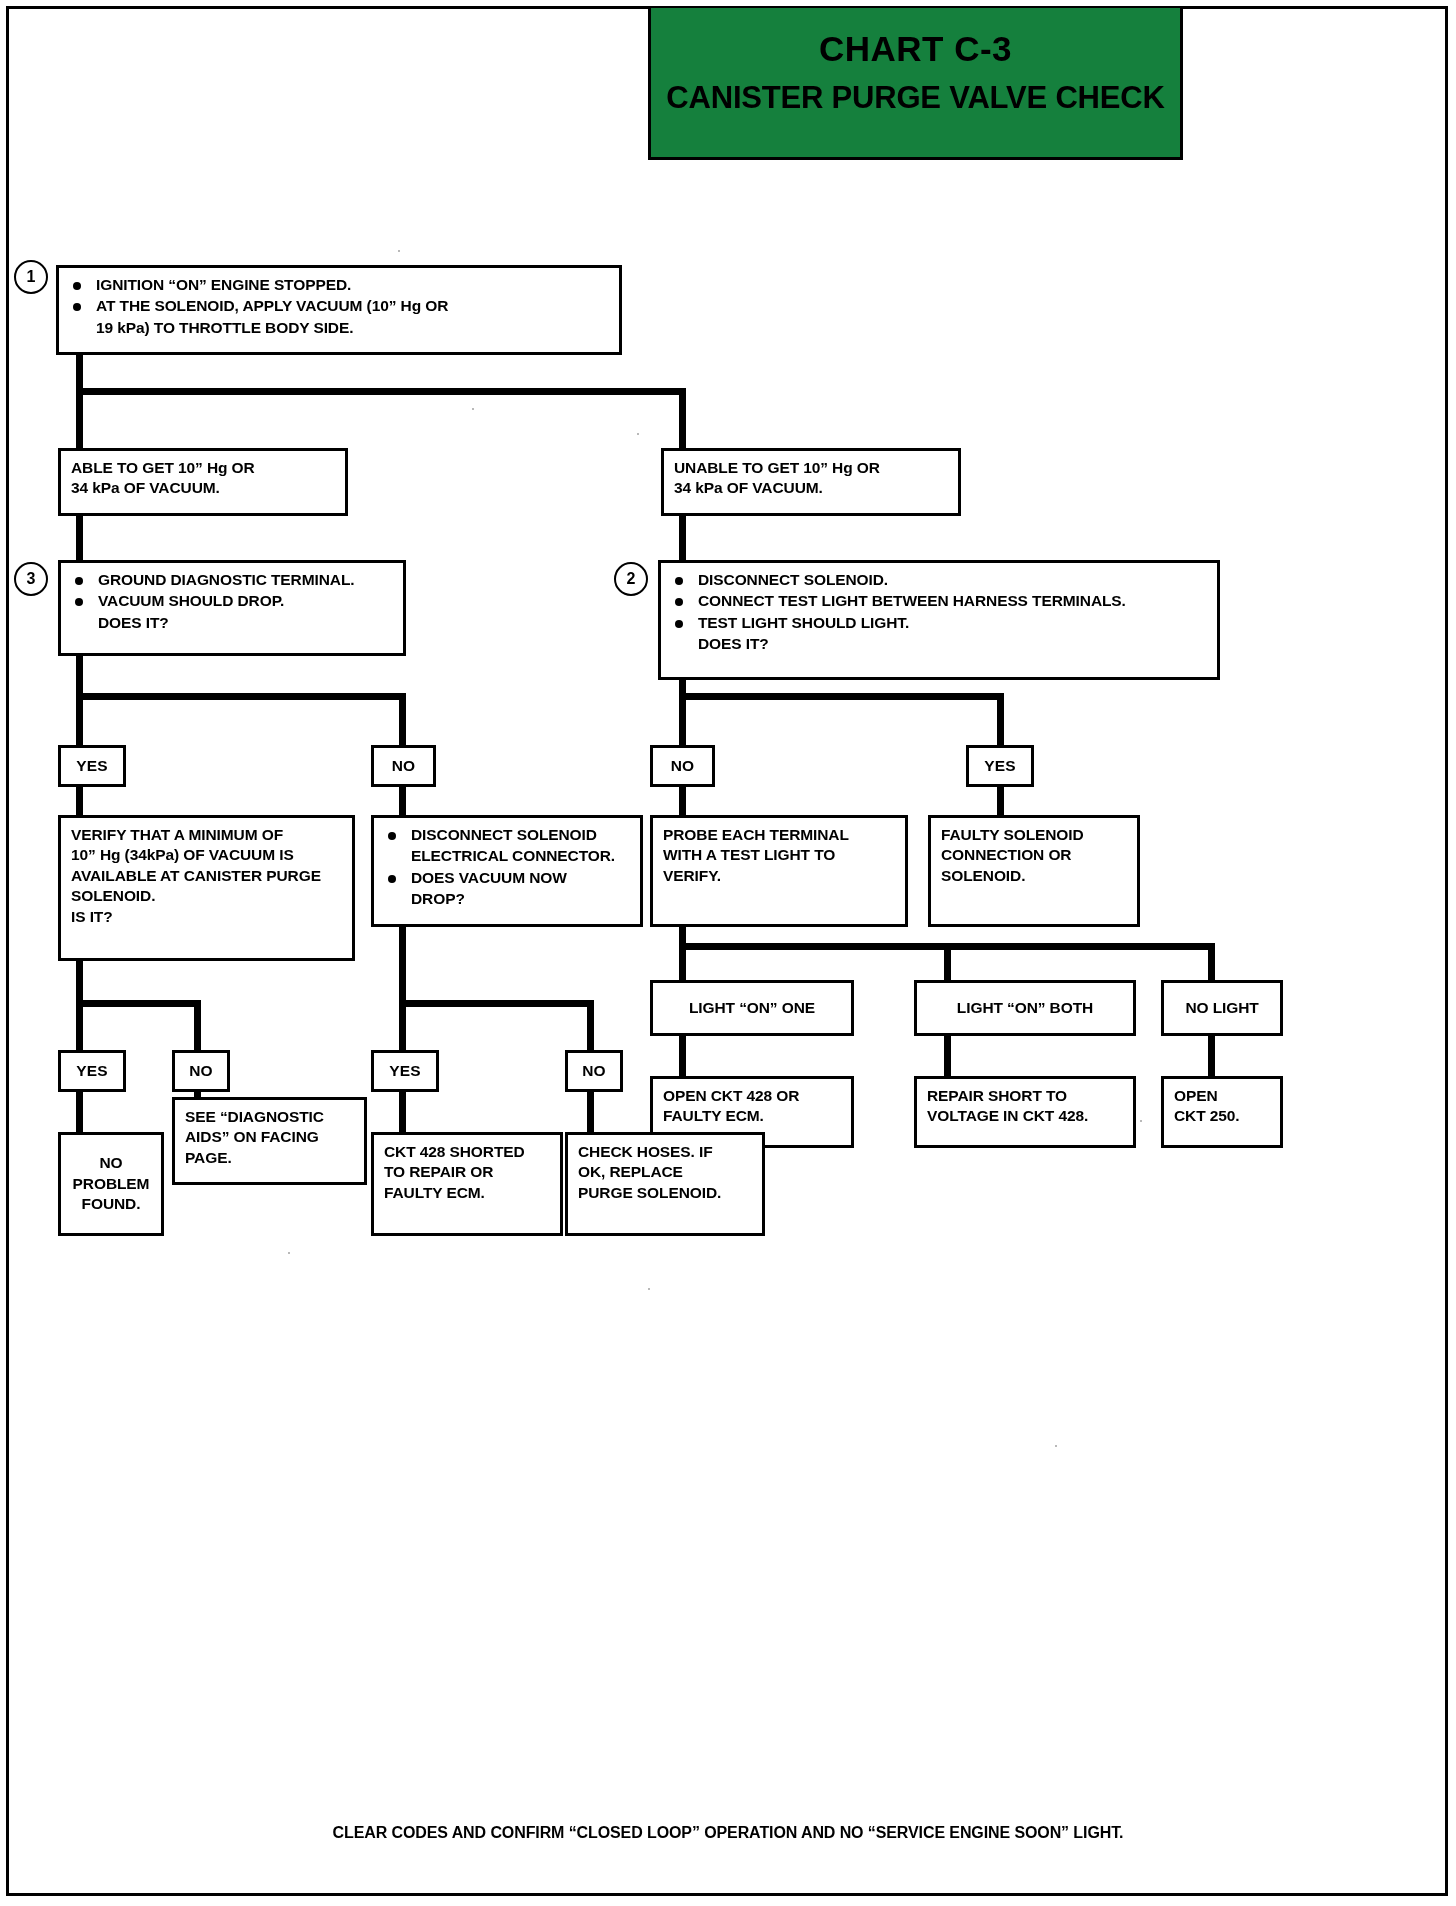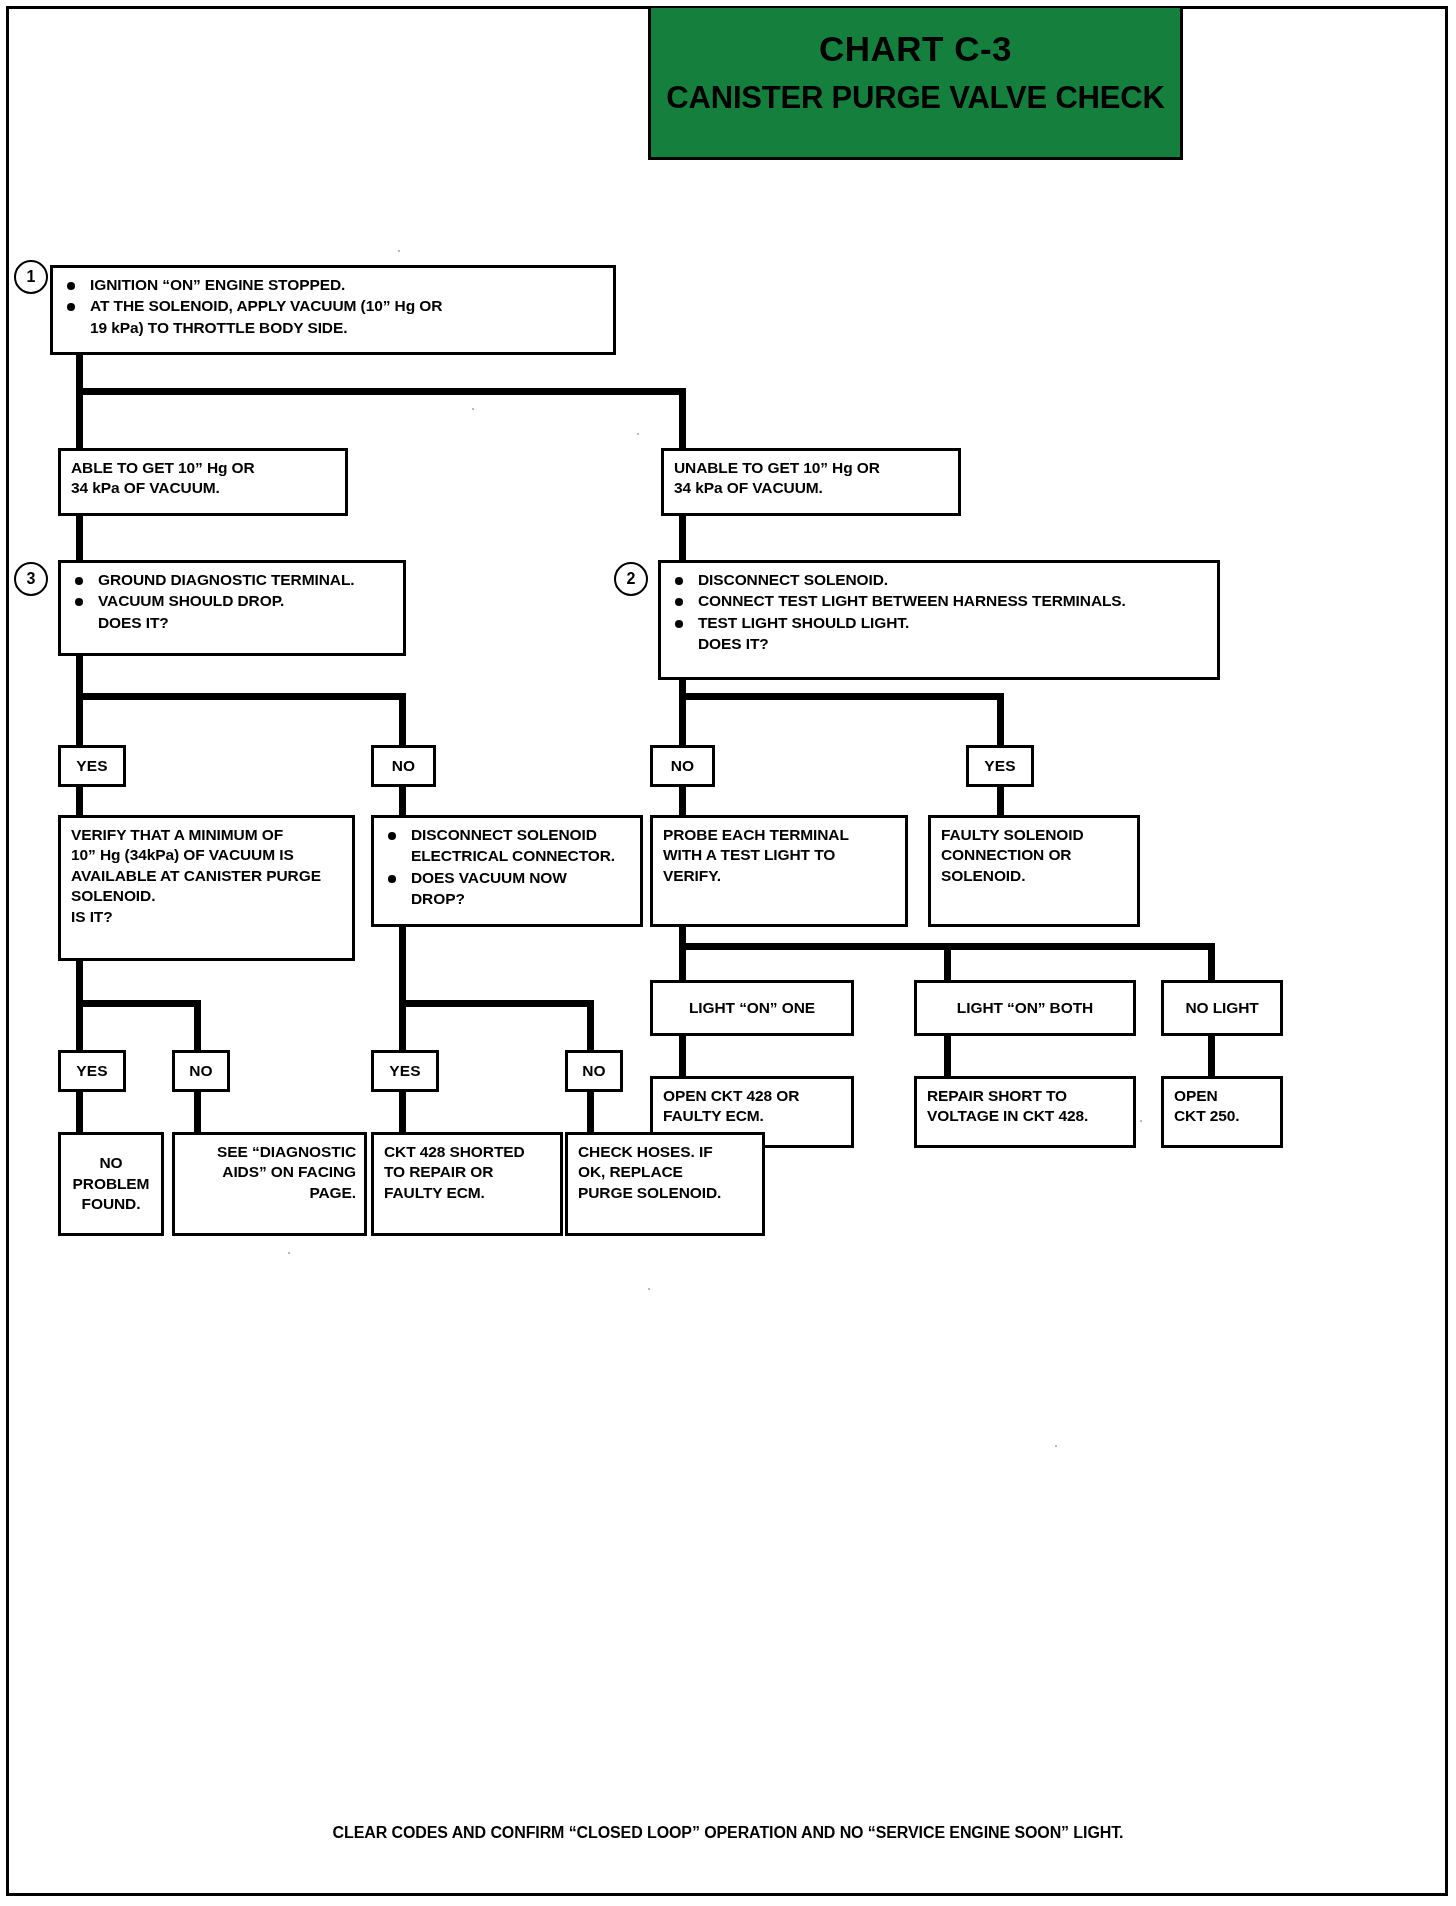--- a/index.html
+++ b/index.html
@@ -219,21 +219,21 @@
   <div class="conn" style="left:679px;top:1036px;width:7px;height:40px;"></div>
   <div class="conn" style="left:944px;top:1036px;width:7px;height:40px;"></div>
   <div class="conn" style="left:1208px;top:1036px;width:7px;height:40px;"></div>
 
   <div class="conn" style="left:76px;top:1092px;width:7px;height:40px;"></div>
   <div class="conn" style="left:194px;top:1092px;width:7px;height:40px;"></div>
   <div class="conn" style="left:399px;top:1092px;width:7px;height:40px;"></div>
   <div class="conn" style="left:587px;top:1092px;width:7px;height:40px;"></div>
 
   <div class="step-circle" style="left:14px;top:260px;">1</div>
-  <div class="node" style="left:50px;top:265px;width:566px;height:90px;">
+  <div class="node" style="left:56px;top:265px;width:566px;height:90px;">
     <ul class="bullets">
       <li class="bullet">IGNITION “ON” ENGINE STOPPED.</li>
       <li class="bullet">AT THE SOLENOID, APPLY VACUUM (10” Hg OR</li>
       <li class="nobullet">19 kPa) TO THROTTLE BODY SIDE.</li>
     </ul>
   </div>
 
   <div class="node" style="left:58px;top:448px;width:290px;height:68px;">
     <span class="line">ABLE TO GET 10” Hg OR</span>
     <span class="line">34 kPa OF VACUUM.</span>
@@ -323,21 +323,21 @@
   <div class="answer" style="left:58px;top:1050px;width:68px;height:42px;">YES</div>
   <div class="answer" style="left:172px;top:1050px;width:58px;height:42px;">NO</div>
   <div class="answer" style="left:371px;top:1050px;width:68px;height:42px;">YES</div>
   <div class="answer" style="left:565px;top:1050px;width:58px;height:42px;">NO</div>
 
   <div class="node ctext" style="left:58px;top:1132px;width:106px;height:104px;padding:0 4px;flex-direction:column;">
     <span class="line">NO</span>
     <span class="line">PROBLEM</span>
     <span class="line">FOUND.</span>
   </div>
-  <div class="node" style="left:172px;top:1132px;width:195px;height:104px;text-align:right;">
+  <div class="node" style="left:172px;top:1097px;width:195px;height:88px;">
     <span class="line">SEE “DIAGNOSTIC</span>
     <span class="line">AIDS” ON FACING</span>
     <span class="line">PAGE.</span>
   </div>
   <div class="node" style="left:371px;top:1132px;width:192px;height:104px;">
     <span class="line">CKT 428 SHORTED</span>
     <span class="line">TO REPAIR OR</span>
     <span class="line">FAULTY ECM.</span>
   </div>
   <div class="node" style="left:565px;top:1132px;width:200px;height:104px;">

